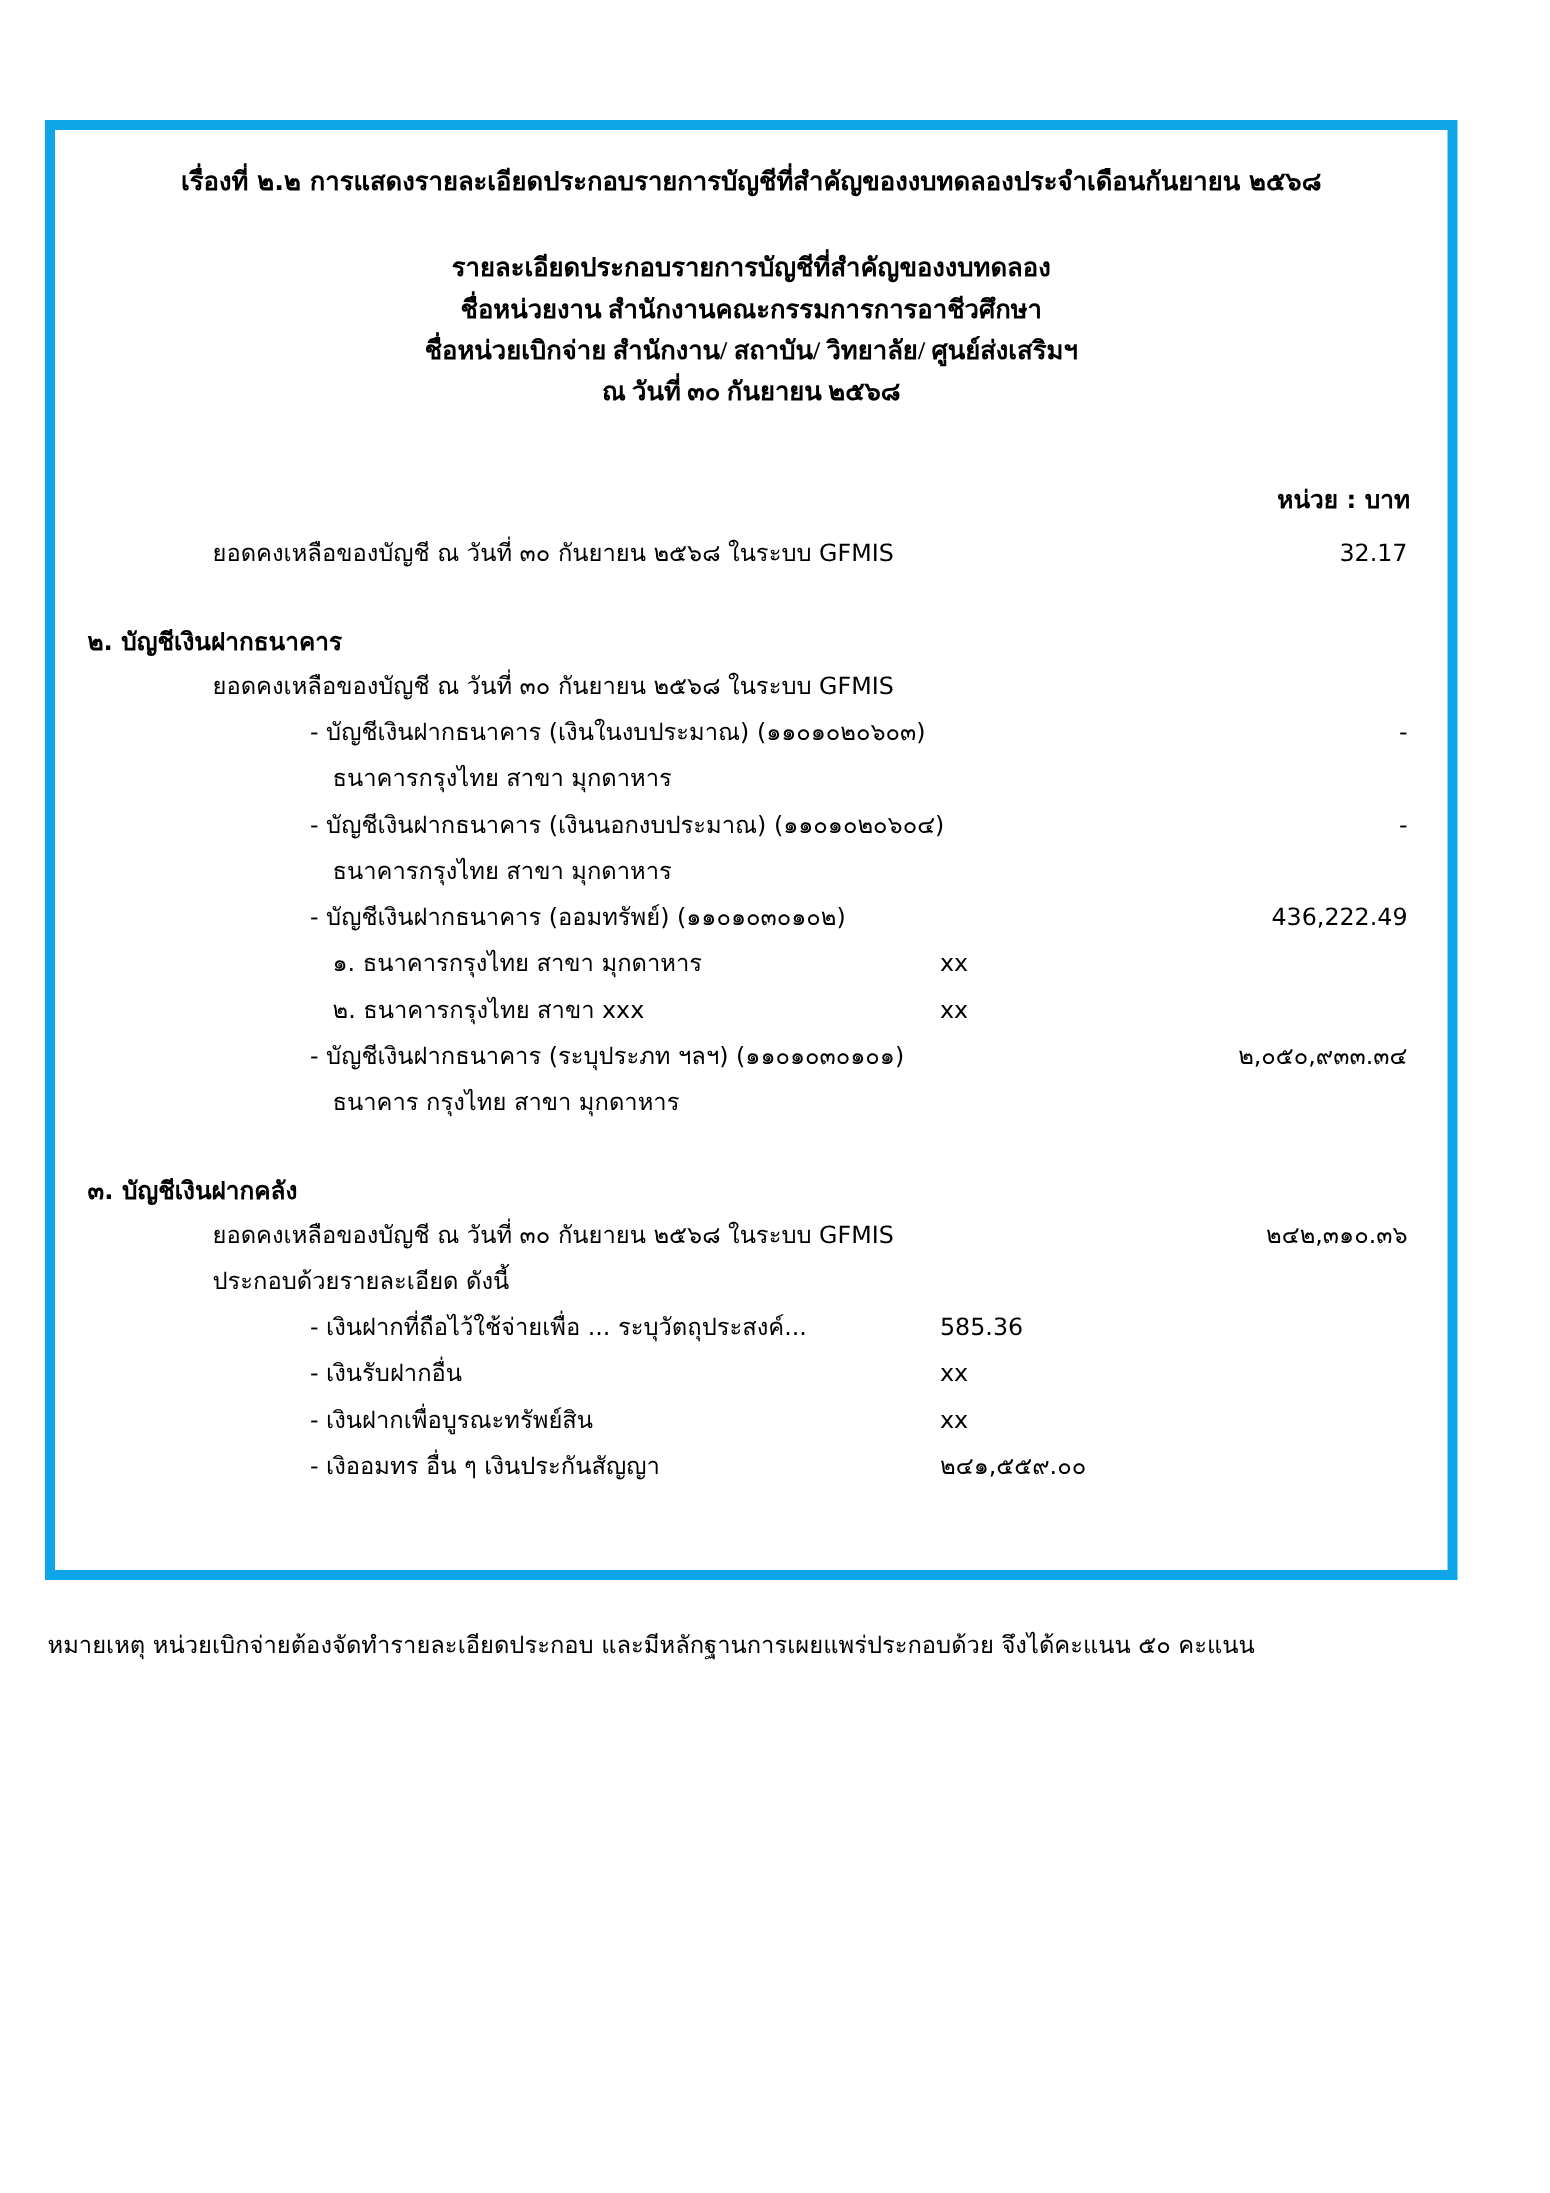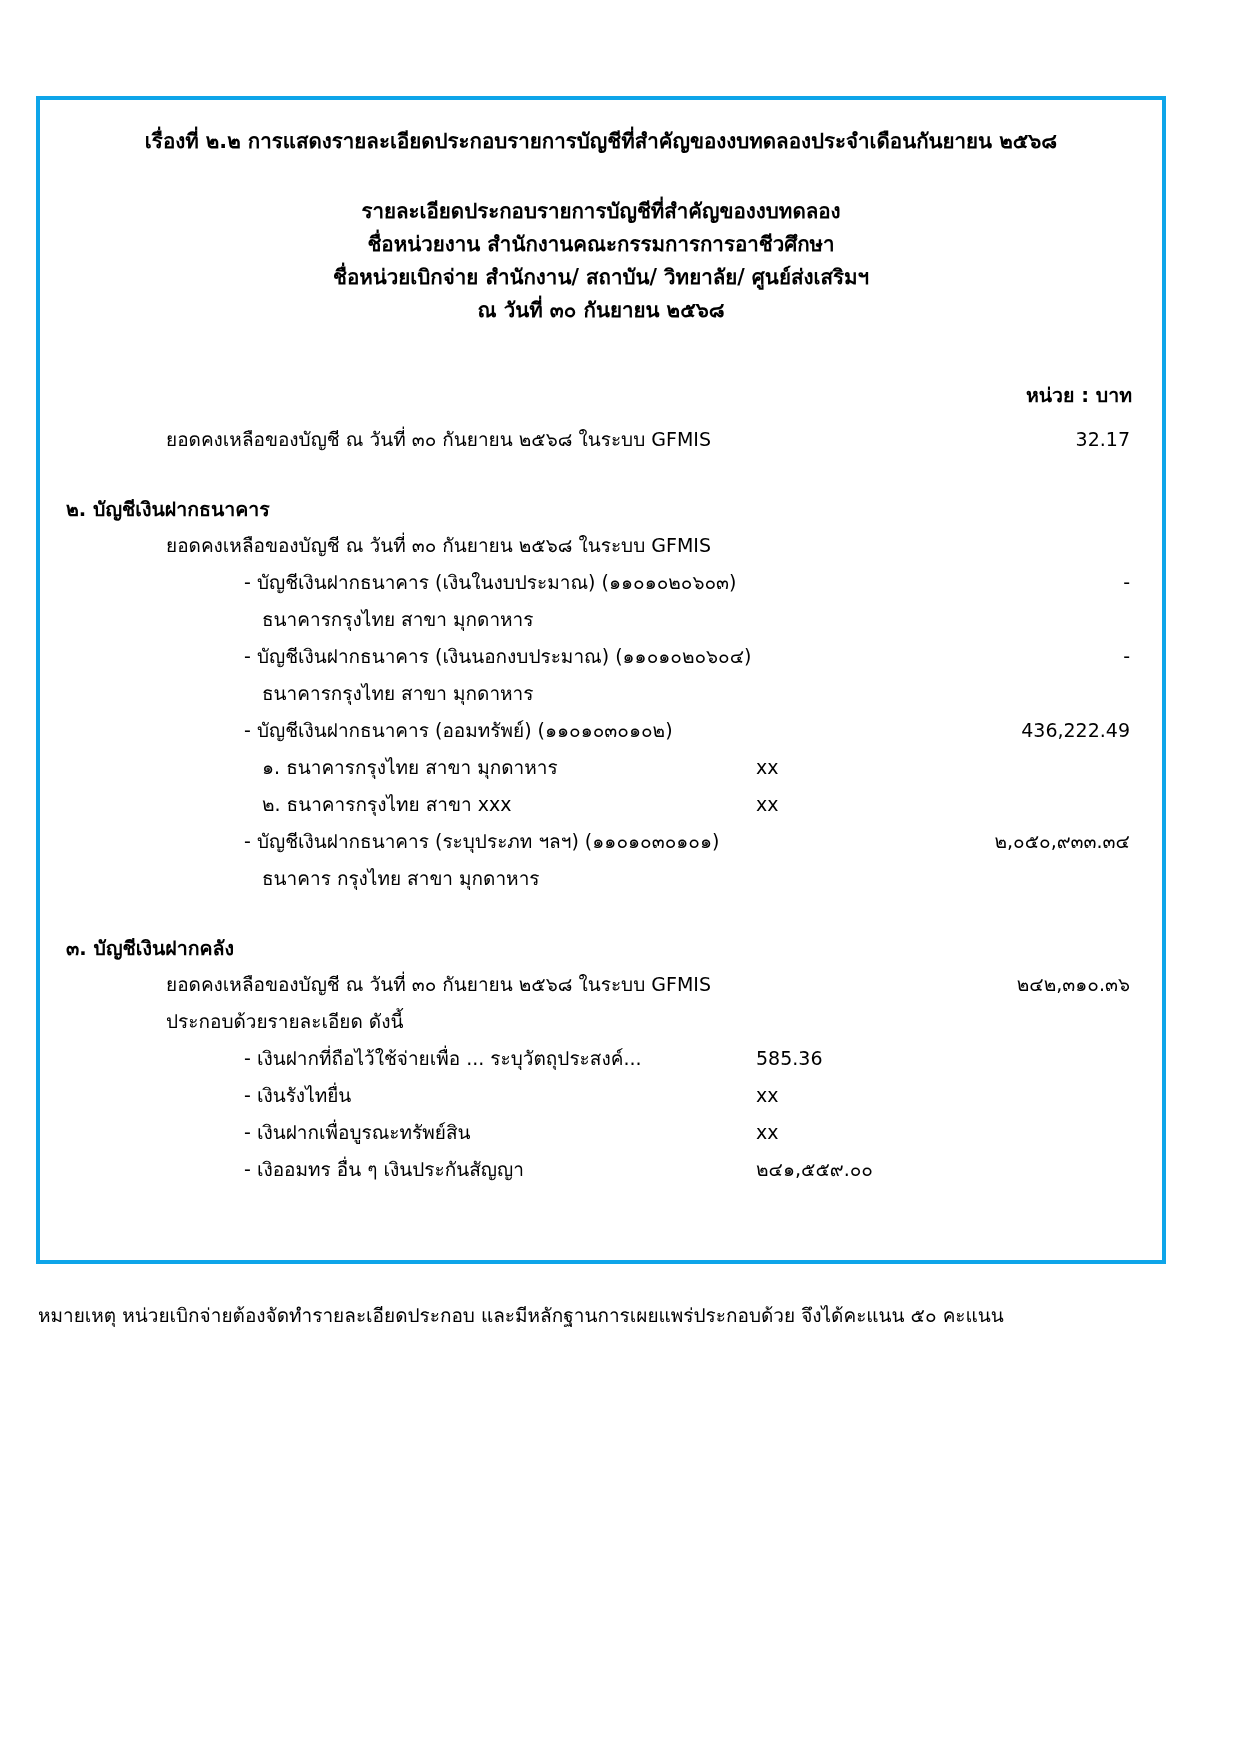--- a/index.html
+++ b/index.html
@@ -19,38 +19,39 @@
     height: 1754px;
     position: relative;
     box-sizing: border-box;
   }
   .doc-box {
     position: absolute;
     left: 36px;
     top: 96px;
     width: 1130px;
     height: 1168px;
-    border: 4px solid #0ea5e9;
+    border: 8px solid #0ea5e9;
     box-sizing: border-box;
     padding: 18px 26px 24px 26px;
   }
   .doc-title {
     text-align: center;
     font-size: 20.5px;
     font-weight: bold;
     line-height: 1.5;
     letter-spacing: 0px;
     margin-top: 8px;
   }
   .head-block {
     text-align: center;
     font-weight: bold;
     font-size: 20.5px;
     line-height: 1.62;
     margin-top: 38px;
+    font-family: Liberation Serif, serif;
   }
   .head-block div {
     white-space: nowrap;
   }
   .unit-line {
     text-align: right;
     font-weight: bold;
     font-size: 19.5px;
     margin-top: 52px;
     padding-right: 4px;
@@ -210,21 +211,21 @@
         <span class="amount amount-col-a"></span>
       </div>
 
       <div class="row indent-2">
         <span class="label">- เงินฝากที่ถือไว้ใช้จ่ายเพื่อ ... ระบุวัตถุประสงค์...</span>
         <span class="spacer"></span>
         <span class="xx-wrap">585.36</span>
       </div>
 
       <div class="row indent-2">
-        <span class="label">- เงินรังไทยื่น</span>
+        <span class="label">- เงินรับฝากอื่น</span>
         <span class="spacer"></span>
         <span class="xx-wrap">xx</span>
       </div>
 
       <div class="row indent-2">
         <span class="label">- เงินฝากเพื่อบูรณะทรัพย์สิน</span>
         <span class="spacer"></span>
         <span class="xx-wrap">xx</span>
       </div>
 

